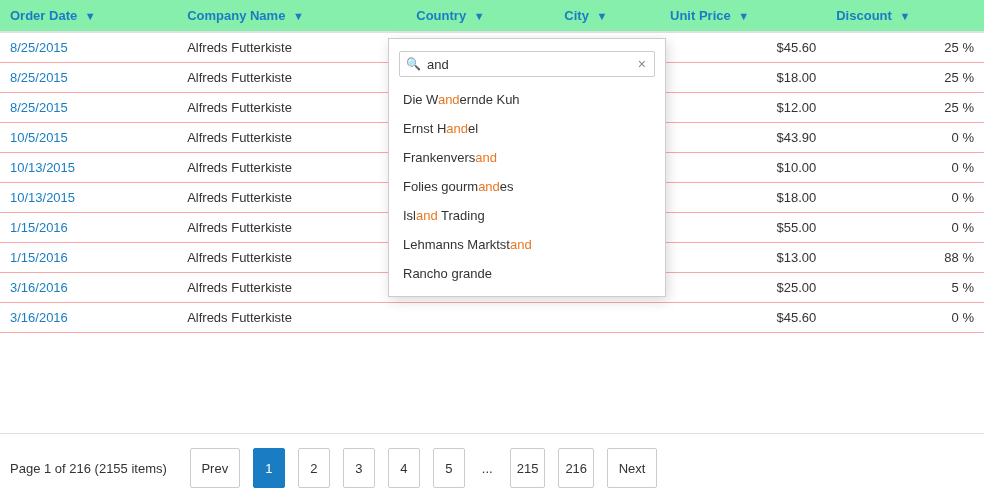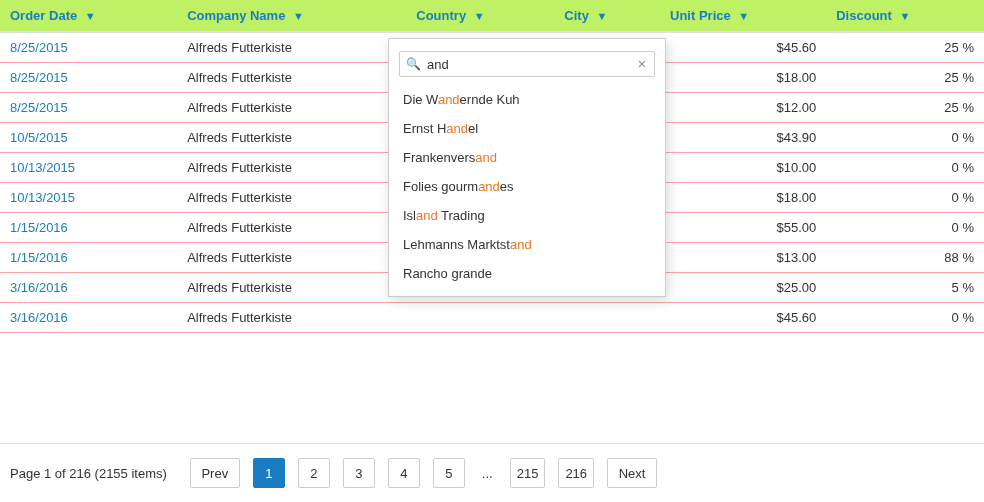--- a/index.html
+++ b/index.html
@@ -2,21 +2,21 @@
 <html><head>
   <meta charset="utf-8">
   <style>
     * { box-sizing: border-box; margin: 0; padding: 0; }
     body { font-family: Arial, sans-serif; font-size: 13px; background: #fff; color: #333; }
 
     .grid-container { width: 984px; min-height: 502px; position: relative; overflow: hidden; }
 
     
     .data-table { width: 100%; border-collapse: collapse; }
-    .data-table thead tr { background: #bef264; border-bottom: 2px solid #ddd; }
+    .data-table thead tr { background: #86efac; border-bottom: 2px solid #ddd; }
     .data-table thead th {
       padding: 8px 10px;
       text-align: left;
       font-weight: bold;
       color: #1a7dc4;
       white-space: nowrap;
       position: relative;
       border-bottom: 2px solid #e0e0e0;
     }
     .data-table thead th .filter-icon {
@@ -81,21 +81,21 @@
       right: 0;
       background: #fff;
     }
     .pagination-info {
       font-size: 13px;
       color: #333;
       margin-right: 10px;
     }
     .page-btn {
       min-width: 32px;
-      height: 30px;
+      height: 40px;
       border: 1px solid #ccc;
       background: #fff;
       color: #333;
       font-size: 13px;
       cursor: pointer;
       border-radius: 2px;
       display: flex; align-items: center; justify-content: center;
       padding: 0 6px;
     }
     .page-btn.active { background: #1a7dc4; color: #fff; border-color: #1a7dc4; }

